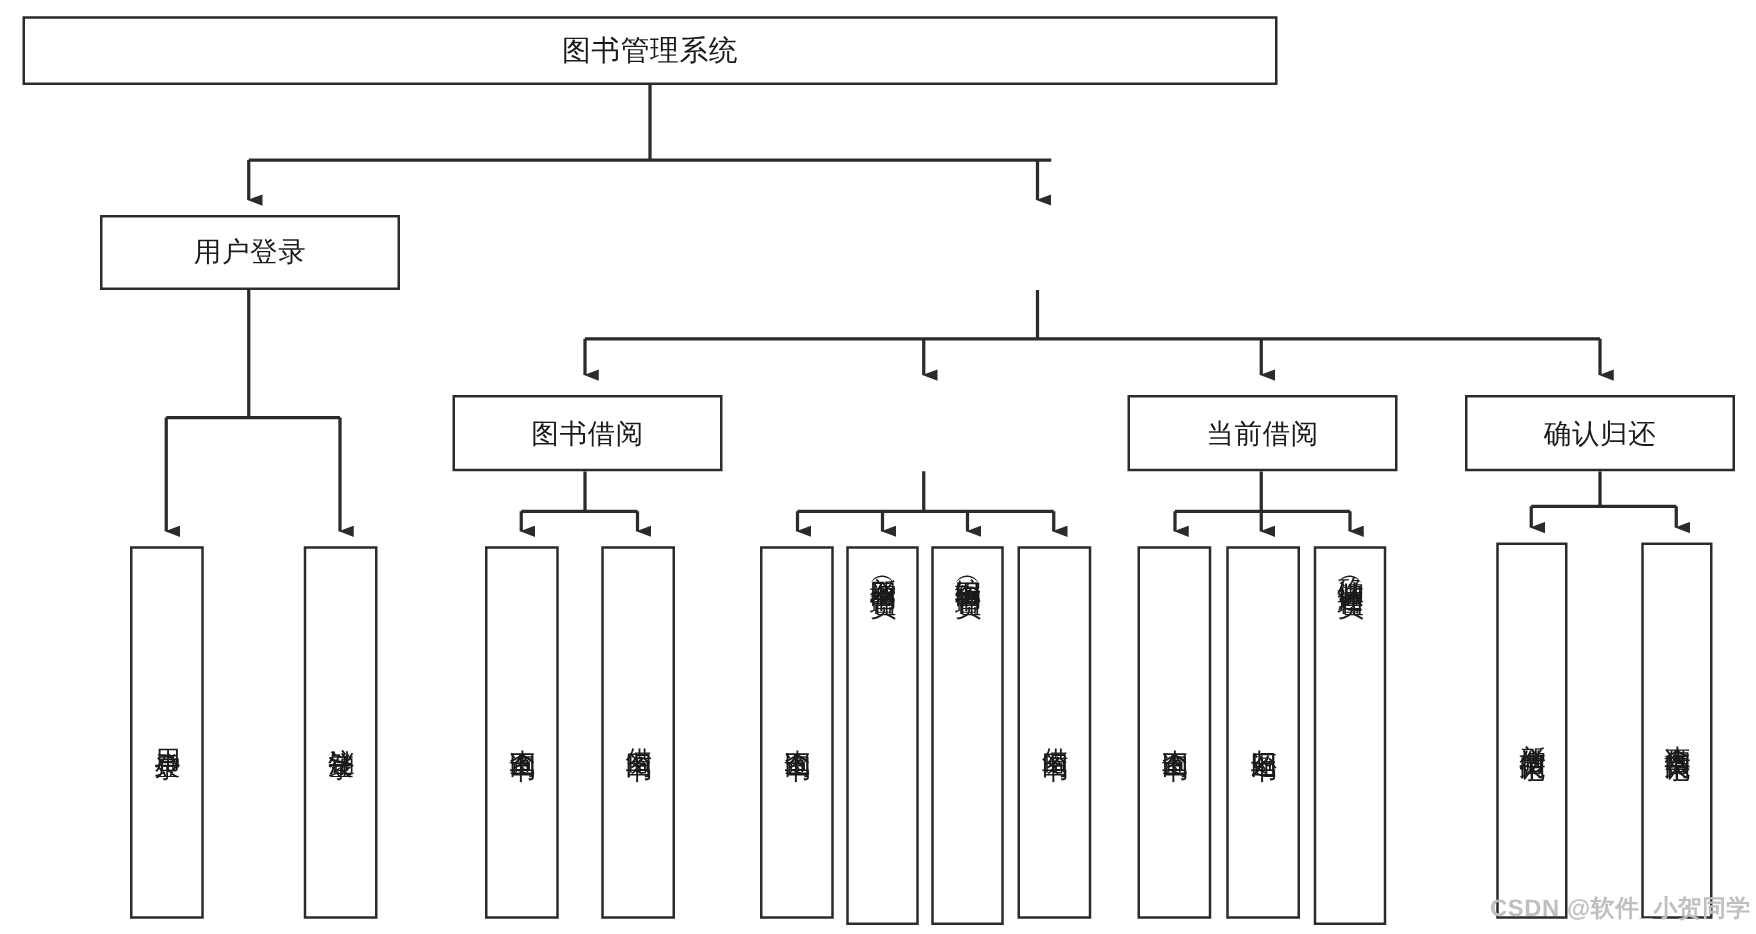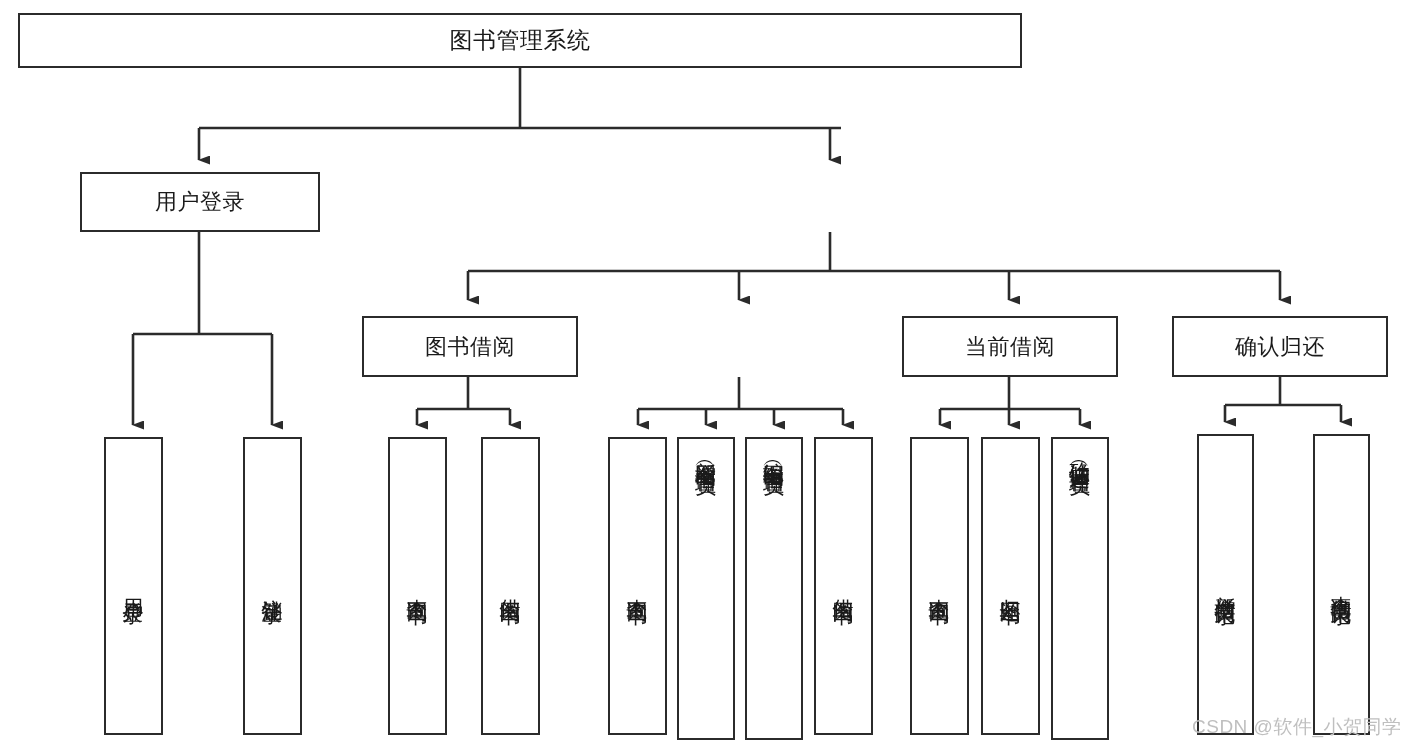--- a/index.html
+++ b/index.html
@@ -66,20 +66,21 @@
     align-items: center;
     padding-top: 0;
   }
   .watermark {
     position: absolute;
     color: #bfbfbf;
     font-size: 19px;
     letter-spacing: 0.5px;
     white-space: nowrap;
     user-select: none;
+    font-weight: bold;
   }
 </style>
 </head>
 <body>
 
 <div id="diagram-root">
 
   <svg class="edges" viewBox="0 0 1405 747">
     <defs>
       <marker id="arrowhead" markerWidth="10" markerHeight="12" refX="4.5" refY="11" orient="auto" markerUnits="userSpaceOnUse">

